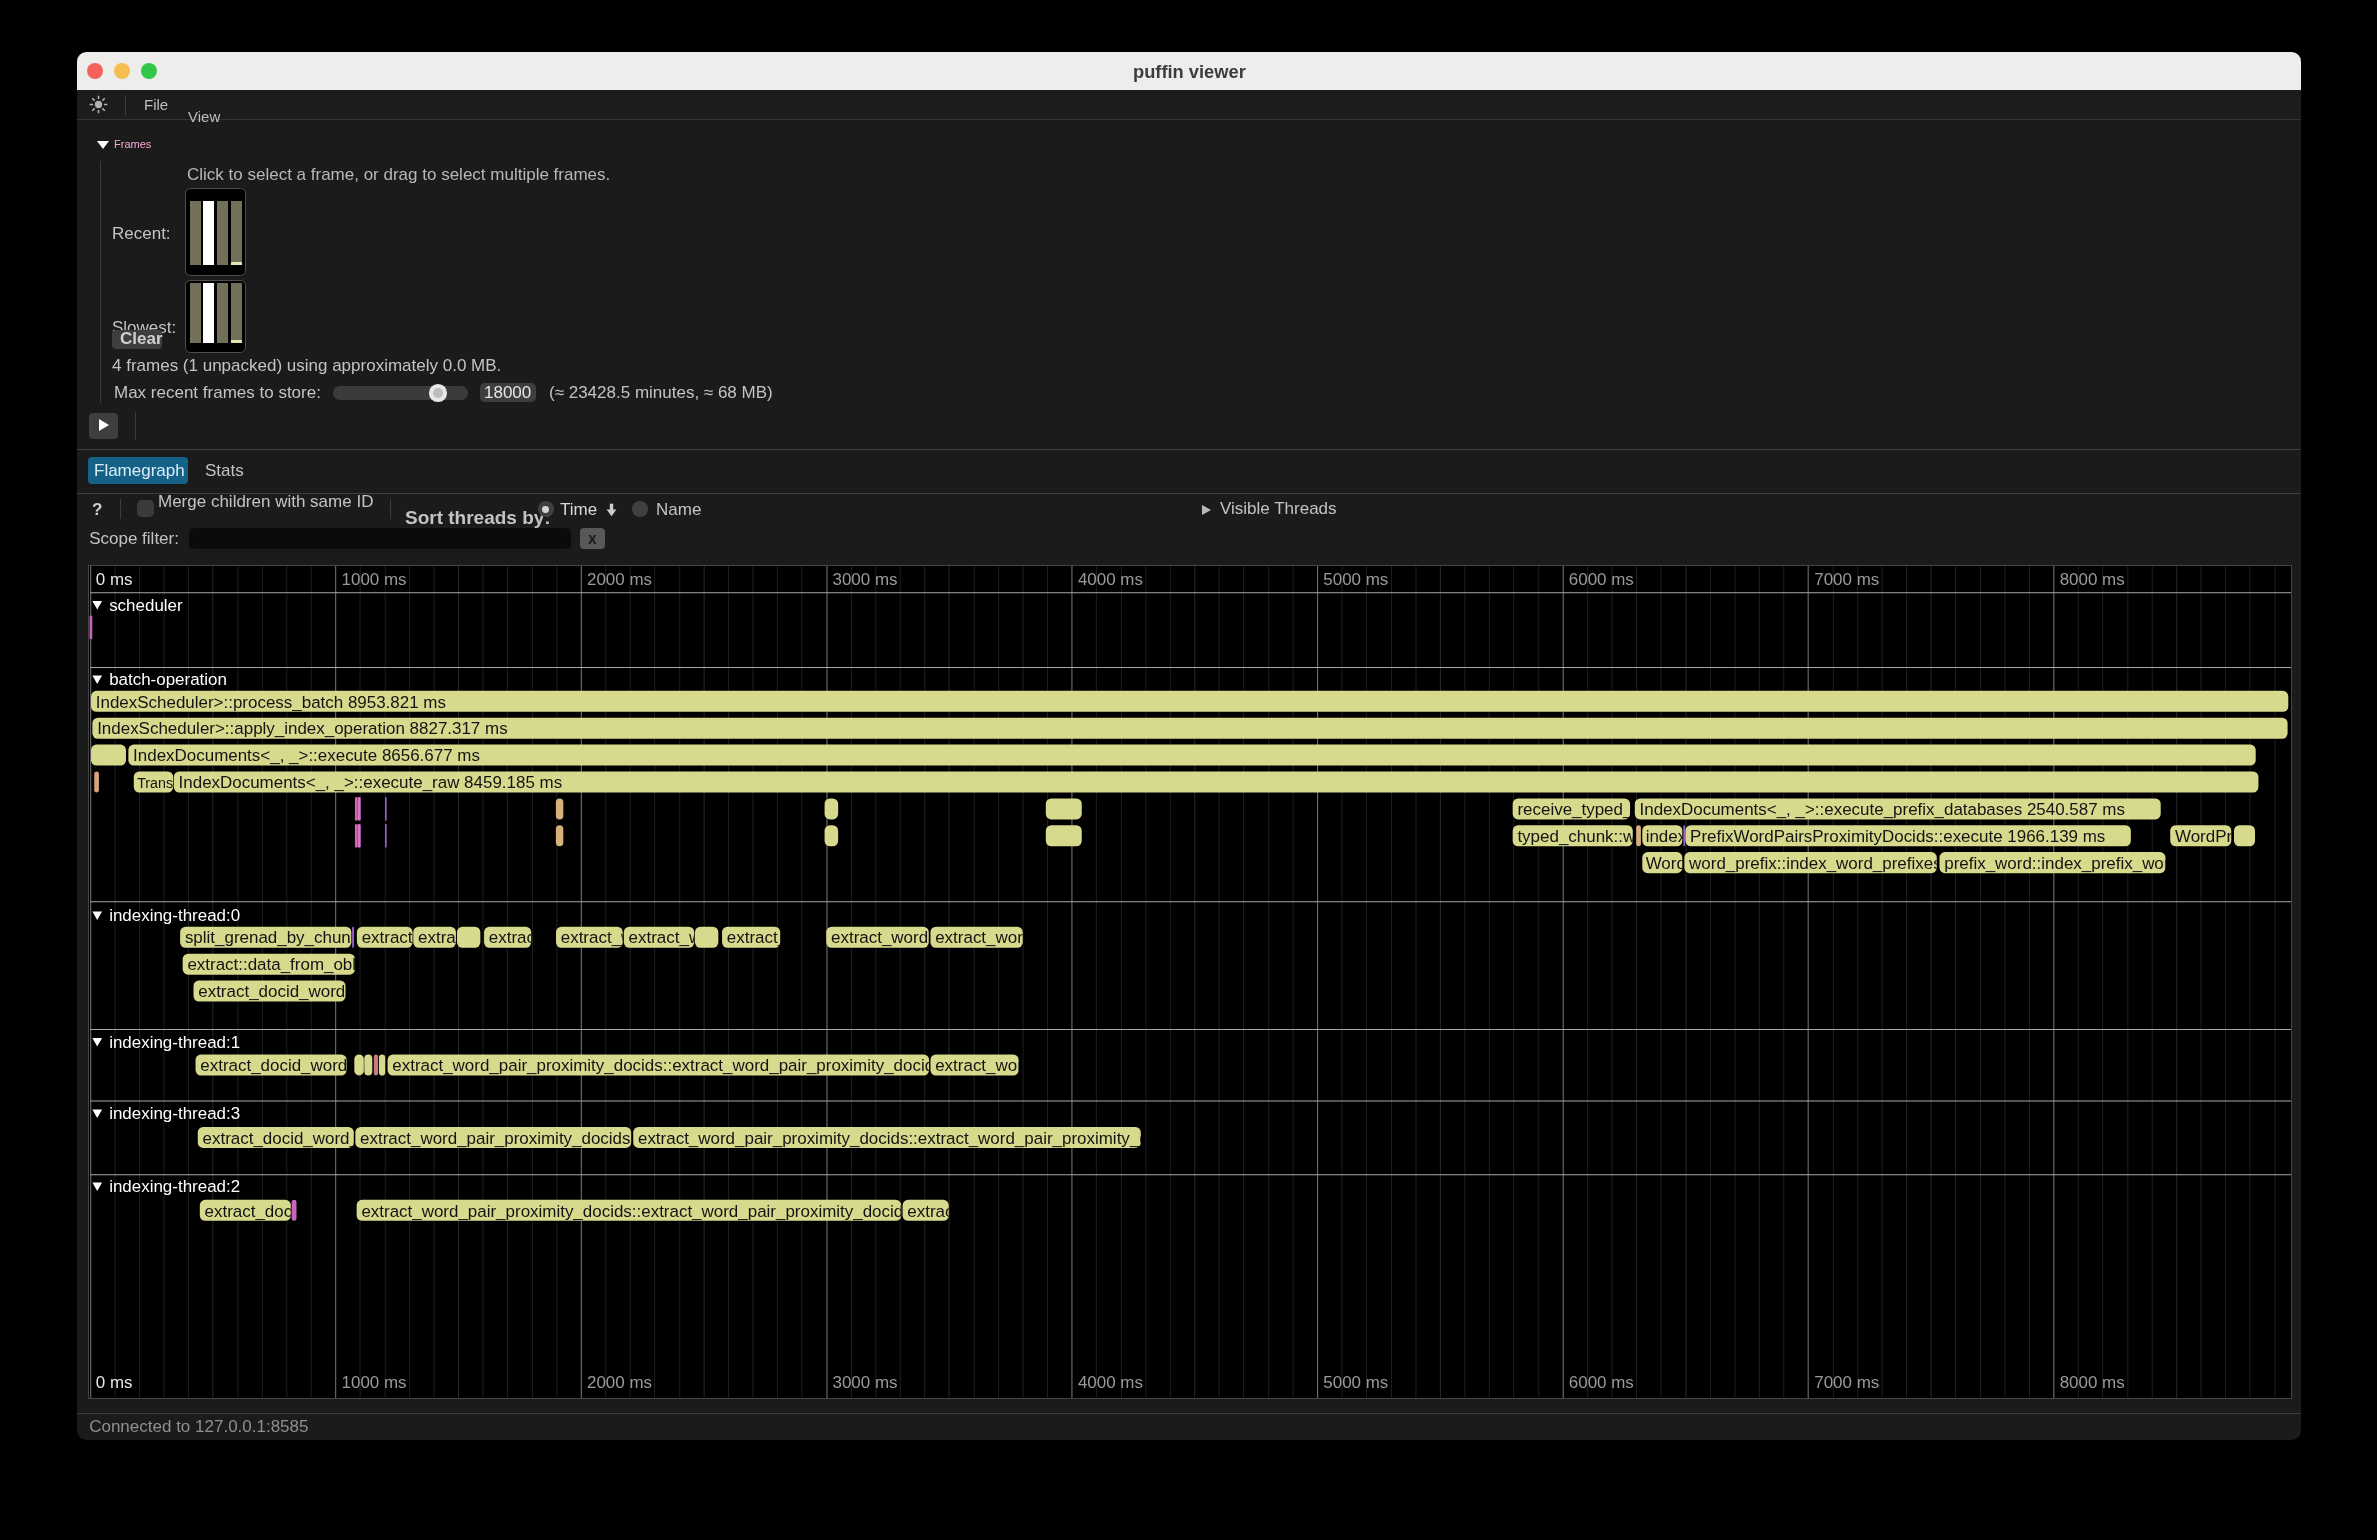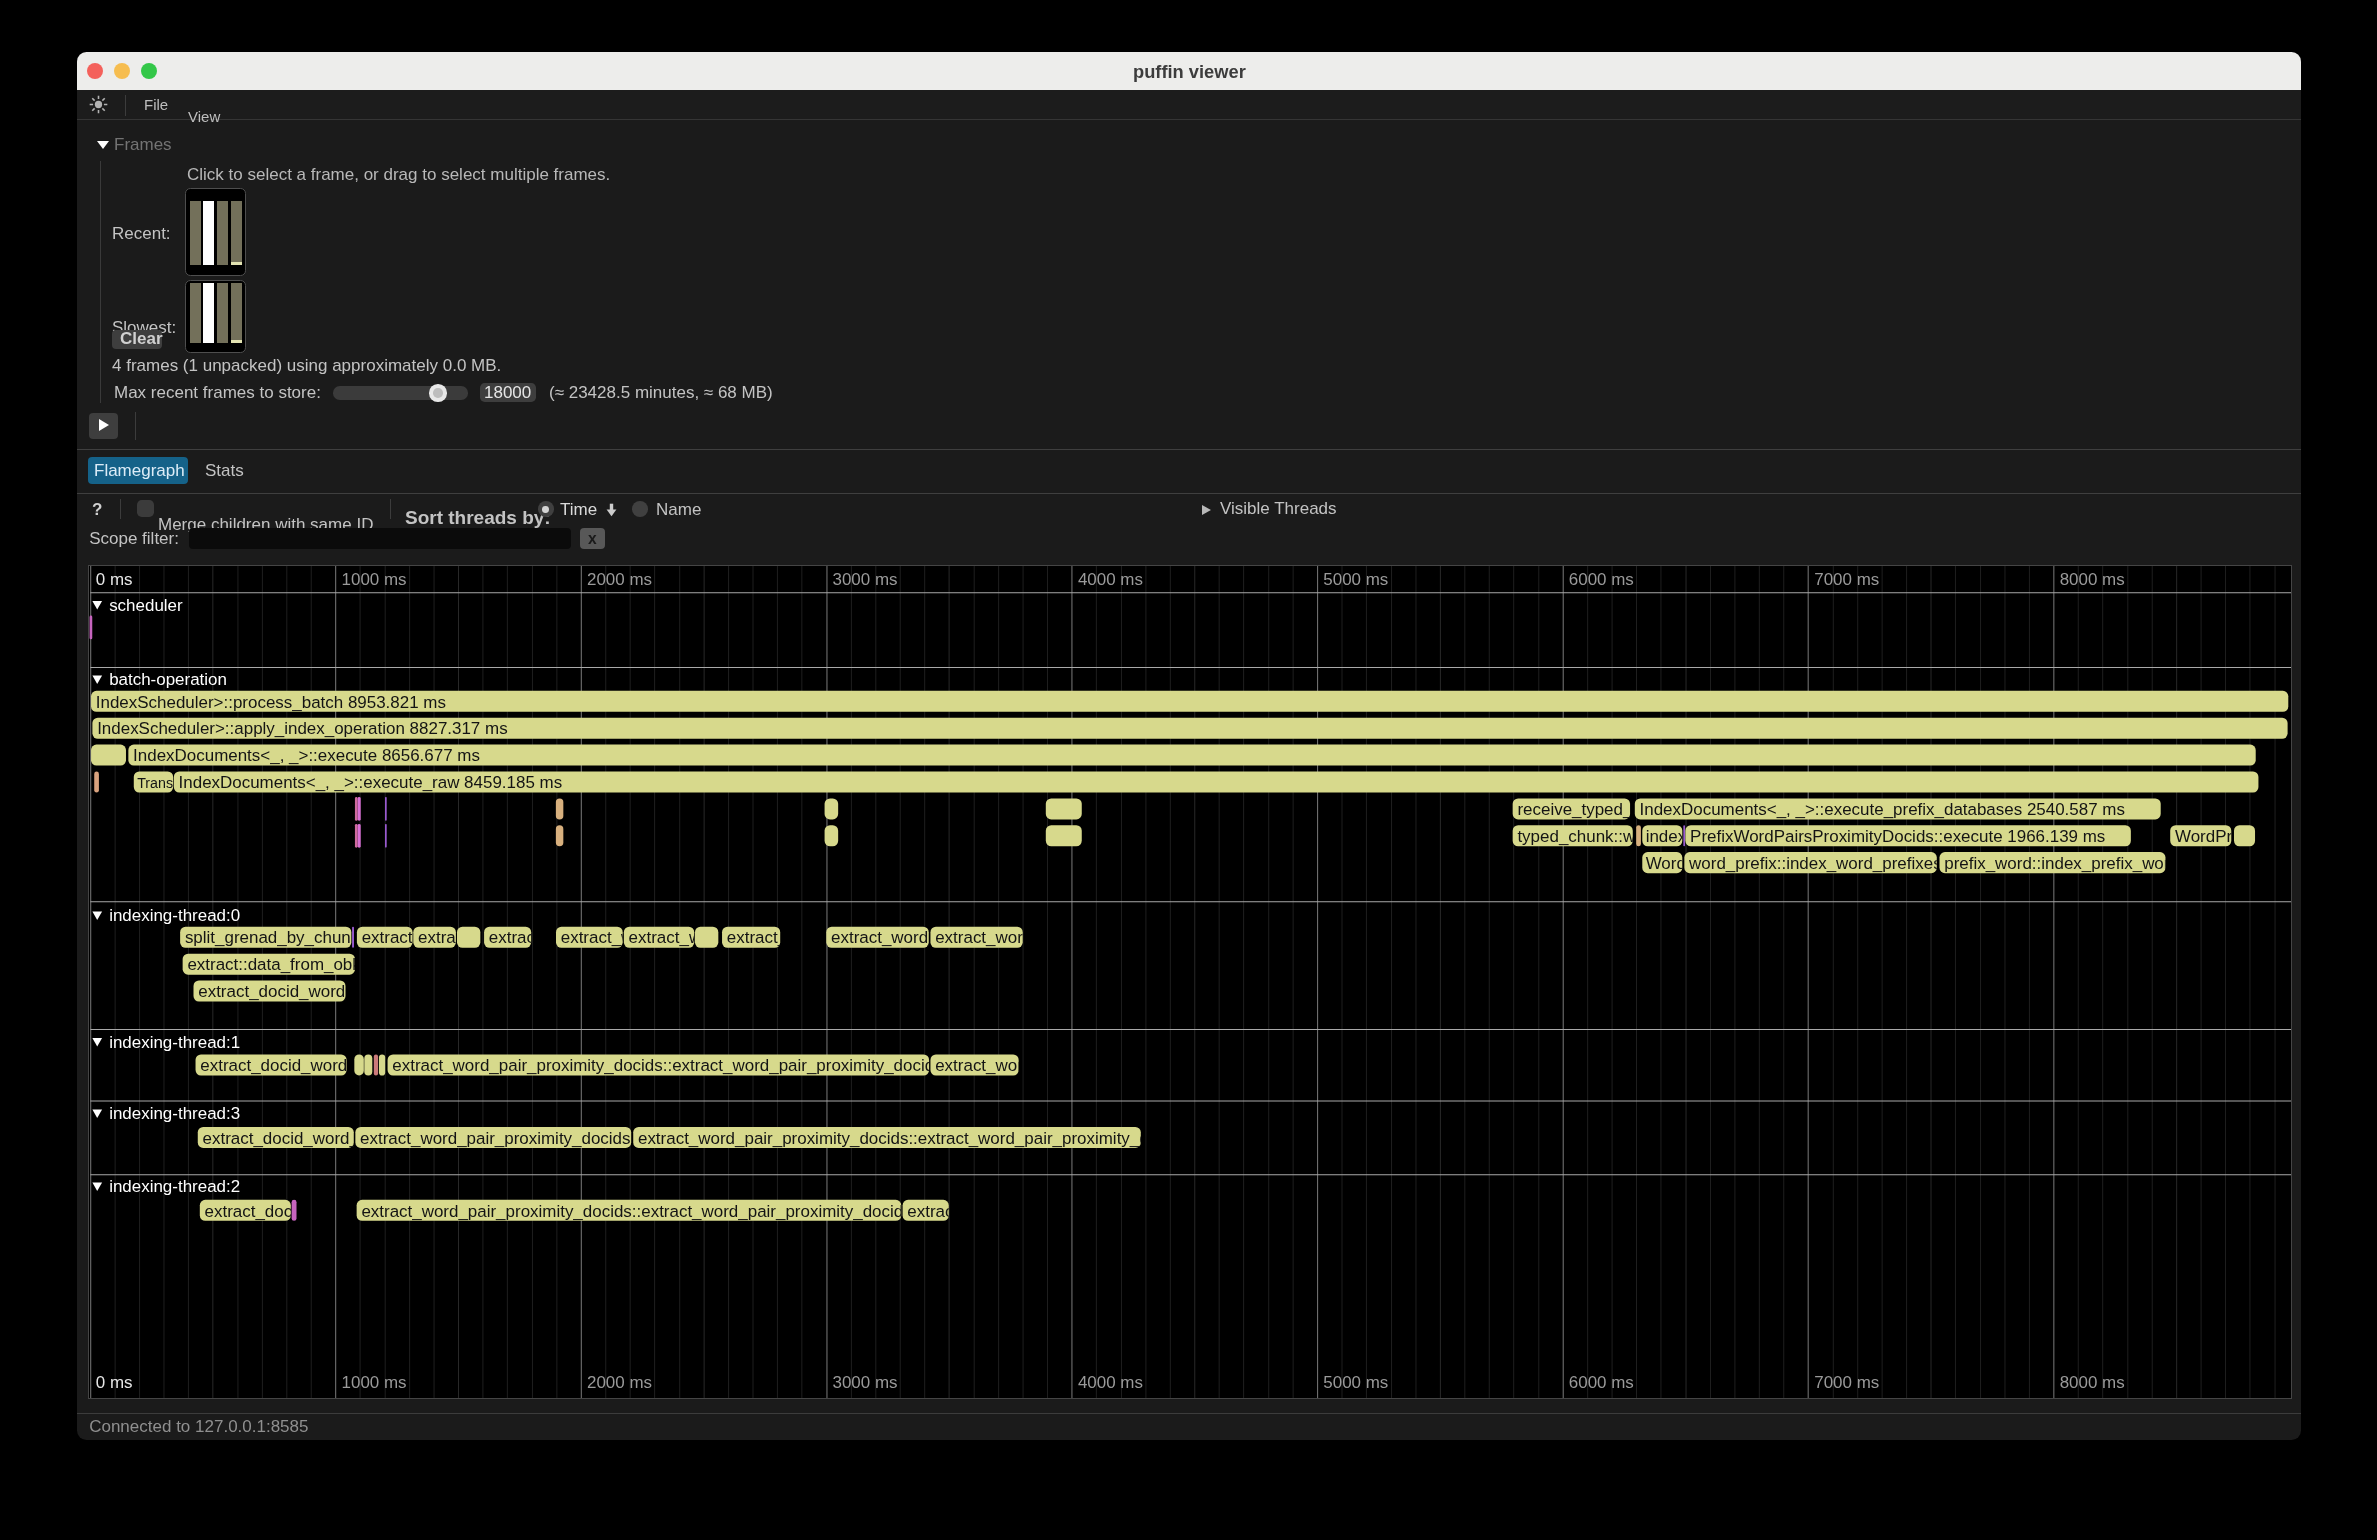--- a/index.html
+++ b/index.html
@@ -24,21 +24,21 @@
 <line x1="4.8" y1="4.8" x2="8.3" y2="8.3"></line>
         <line x1="19.7" y1="19.7" x2="23.2" y2="23.2"></line>
 <line x1="4.8" y1="23.2" x2="8.3" y2="19.7"></line>
         <line x1="19.7" y1="8.3" x2="23.2" y2="4.8"></line>
 </g>
     </svg>
 <div class="abs" style="left:48px;top:43px;width:0.7px;height:21px;background:#3c3c3c;"></div>
 <div class="t" style="left:67px;top:41px;height:23px;line-height:23px;font-size:15px;color:#bebebe;font-weight:normal;">File</div>
 <div class="t" style="left:111px;top:41px;height:23px;line-height:23px;font-size:15px;color:#bebebe;font-weight:normal;margin-top:12px;">View</div>
 <div class="abs" style="left:19.7px;top:89px;width:0;height:0;border-left:6.4px solid transparent;border-right:6.4px solid transparent;border-top:8.8px solid #ffffff;"></div>
-<div class="t" style="left:37px;top:81px;height:23px;line-height:23px;font-size:17px;color:#737373;font-weight:normal;">Frames</div>
+<div class="t" style="left:37px;top:81px;height:23px;line-height:23px;font-size:11px;color:#f9a8d4;font-weight:normal;">Frames</div>
 <div class="abs" style="left:23px;top:109px;width:0.7px;height:242px;background:#3a3a3a;"></div>
 <div class="t" style="left:110px;top:111px;height:23px;line-height:23px;font-size:17px;color:#b8b8b8;font-weight:normal;">Click to select a frame, or drag to select multiple frames.</div>
 <div class="t" style="left:35px;top:170px;height:23px;line-height:23px;font-size:17px;color:#c3c3c3;font-weight:normal;">Recent:</div>
 <div class="abs" style="left:108px;top:136px;width:61px;height:88px;background:#000;border:1.4px solid #4e4e4e;border-radius:5.4px;"></div>
 <div class="abs" style="left:113px;top:149px;width:11px;height:64px;background:#73705a;"></div>
 <div class="abs" style="left:126px;top:149px;width:11px;height:64px;background:#ffffff;"></div>
 <div class="abs" style="left:140px;top:149px;width:11.2px;height:64px;background:#73705a;"></div>
 <div class="abs" style="left:154px;top:149px;width:11px;height:64px;background:#73705a;"></div>
 <div class="abs" style="left:154px;top:210px;width:11px;height:2.7px;background:#e3e3b2;"></div>
 <div class="t" style="left:35px;top:248px;height:23px;line-height:23px;font-size:17px;color:#c3c3c3;font-weight:normal;margin-top:16px;">Slowest:</div>
@@ -62,21 +62,21 @@
 <div class="abs" style="left:22.4px;top:367px;width:0;height:0;border-top:6.4px solid transparent;border-bottom:6.4px solid transparent;border-left:10.2px solid #ffffff;"></div>
 <div class="abs" style="left:58px;top:360px;width:0.7px;height:28px;background:#3c3c3c;"></div>
 <div class="abs" style="left:0;top:397px;width:2224px;height:0.7px;background:#3f3f3f;"></div>
 <div class="abs" style="left:10.7px;top:405px;width:100px;height:27px;background:#156289;border-radius:4.1px;"></div>
 <div class="t" style="left:17px;top:407px;height:23px;line-height:23px;font-size:17px;color:#dcecf7;font-weight:normal;">Flamegraph</div>
 <div class="t" style="left:128px;top:407px;height:23px;line-height:23px;font-size:17px;color:#c3c3c3;font-weight:normal;">Stats</div>
 <div class="abs" style="left:0;top:441px;width:2224px;height:0.7px;background:#3f3f3f;"></div>
 <div class="t" style="left:15px;top:446px;height:23px;line-height:23px;font-size:17px;color:#d0d0d0;font-weight:bold;">?</div>
 <div class="abs" style="left:43px;top:447px;width:0.7px;height:19.7px;background:#3c3c3c;"></div>
 <div class="abs" style="left:60px;top:448px;width:17px;height:17px;background:#3b3b3b;border-radius:4.7px;"></div>
-<div class="t" style="left:81px;top:461px;height:23px;line-height:23px;font-size:17px;color:#c3c3c3;font-weight:normal;">Merge children with same ID</div>
+<div class="t" style="left:81px;top:438px;height:23px;line-height:23px;font-size:17px;color:#c3c3c3;font-weight:normal;">Merge children with same ID</div>
 <div class="abs" style="left:313px;top:447px;width:0.7px;height:19.7px;background:#3c3c3c;"></div>
 <div class="t" style="left:328px;top:446px;height:23px;line-height:23px;font-size:19px;color:#c3c3c3;font-weight:bold;margin-top:8px;">Sort threads by:</div>
 <div class="abs" style="left:461px;top:449px;width:15.7px;height:15.7px;border-radius:50%;background:#404040;"></div>
 <div class="abs" style="left:465px;top:454px;width:6.8px;height:6.8px;border-radius:50%;background:#d4d4d4;"></div>
 <div class="t" style="left:483px;top:446px;height:23px;line-height:23px;font-size:17px;color:#dadada;font-weight:normal;">Time</div>
 <svg class="abs" style="left:527px;top:450px" width="15" height="15" viewBox="0 0 22 22">
 <line x1="11" y1="2.5" x2="11" y2="12" stroke="#cccccc" stroke-width="5"></line>
 <polygon points="3.8,11 18.2,11 11,20.8" fill="#cccccc"></polygon>
     </svg>
 <div class="abs" style="left:555px;top:449px;width:15.7px;height:15.7px;border-radius:50%;background:#404040;"></div>

